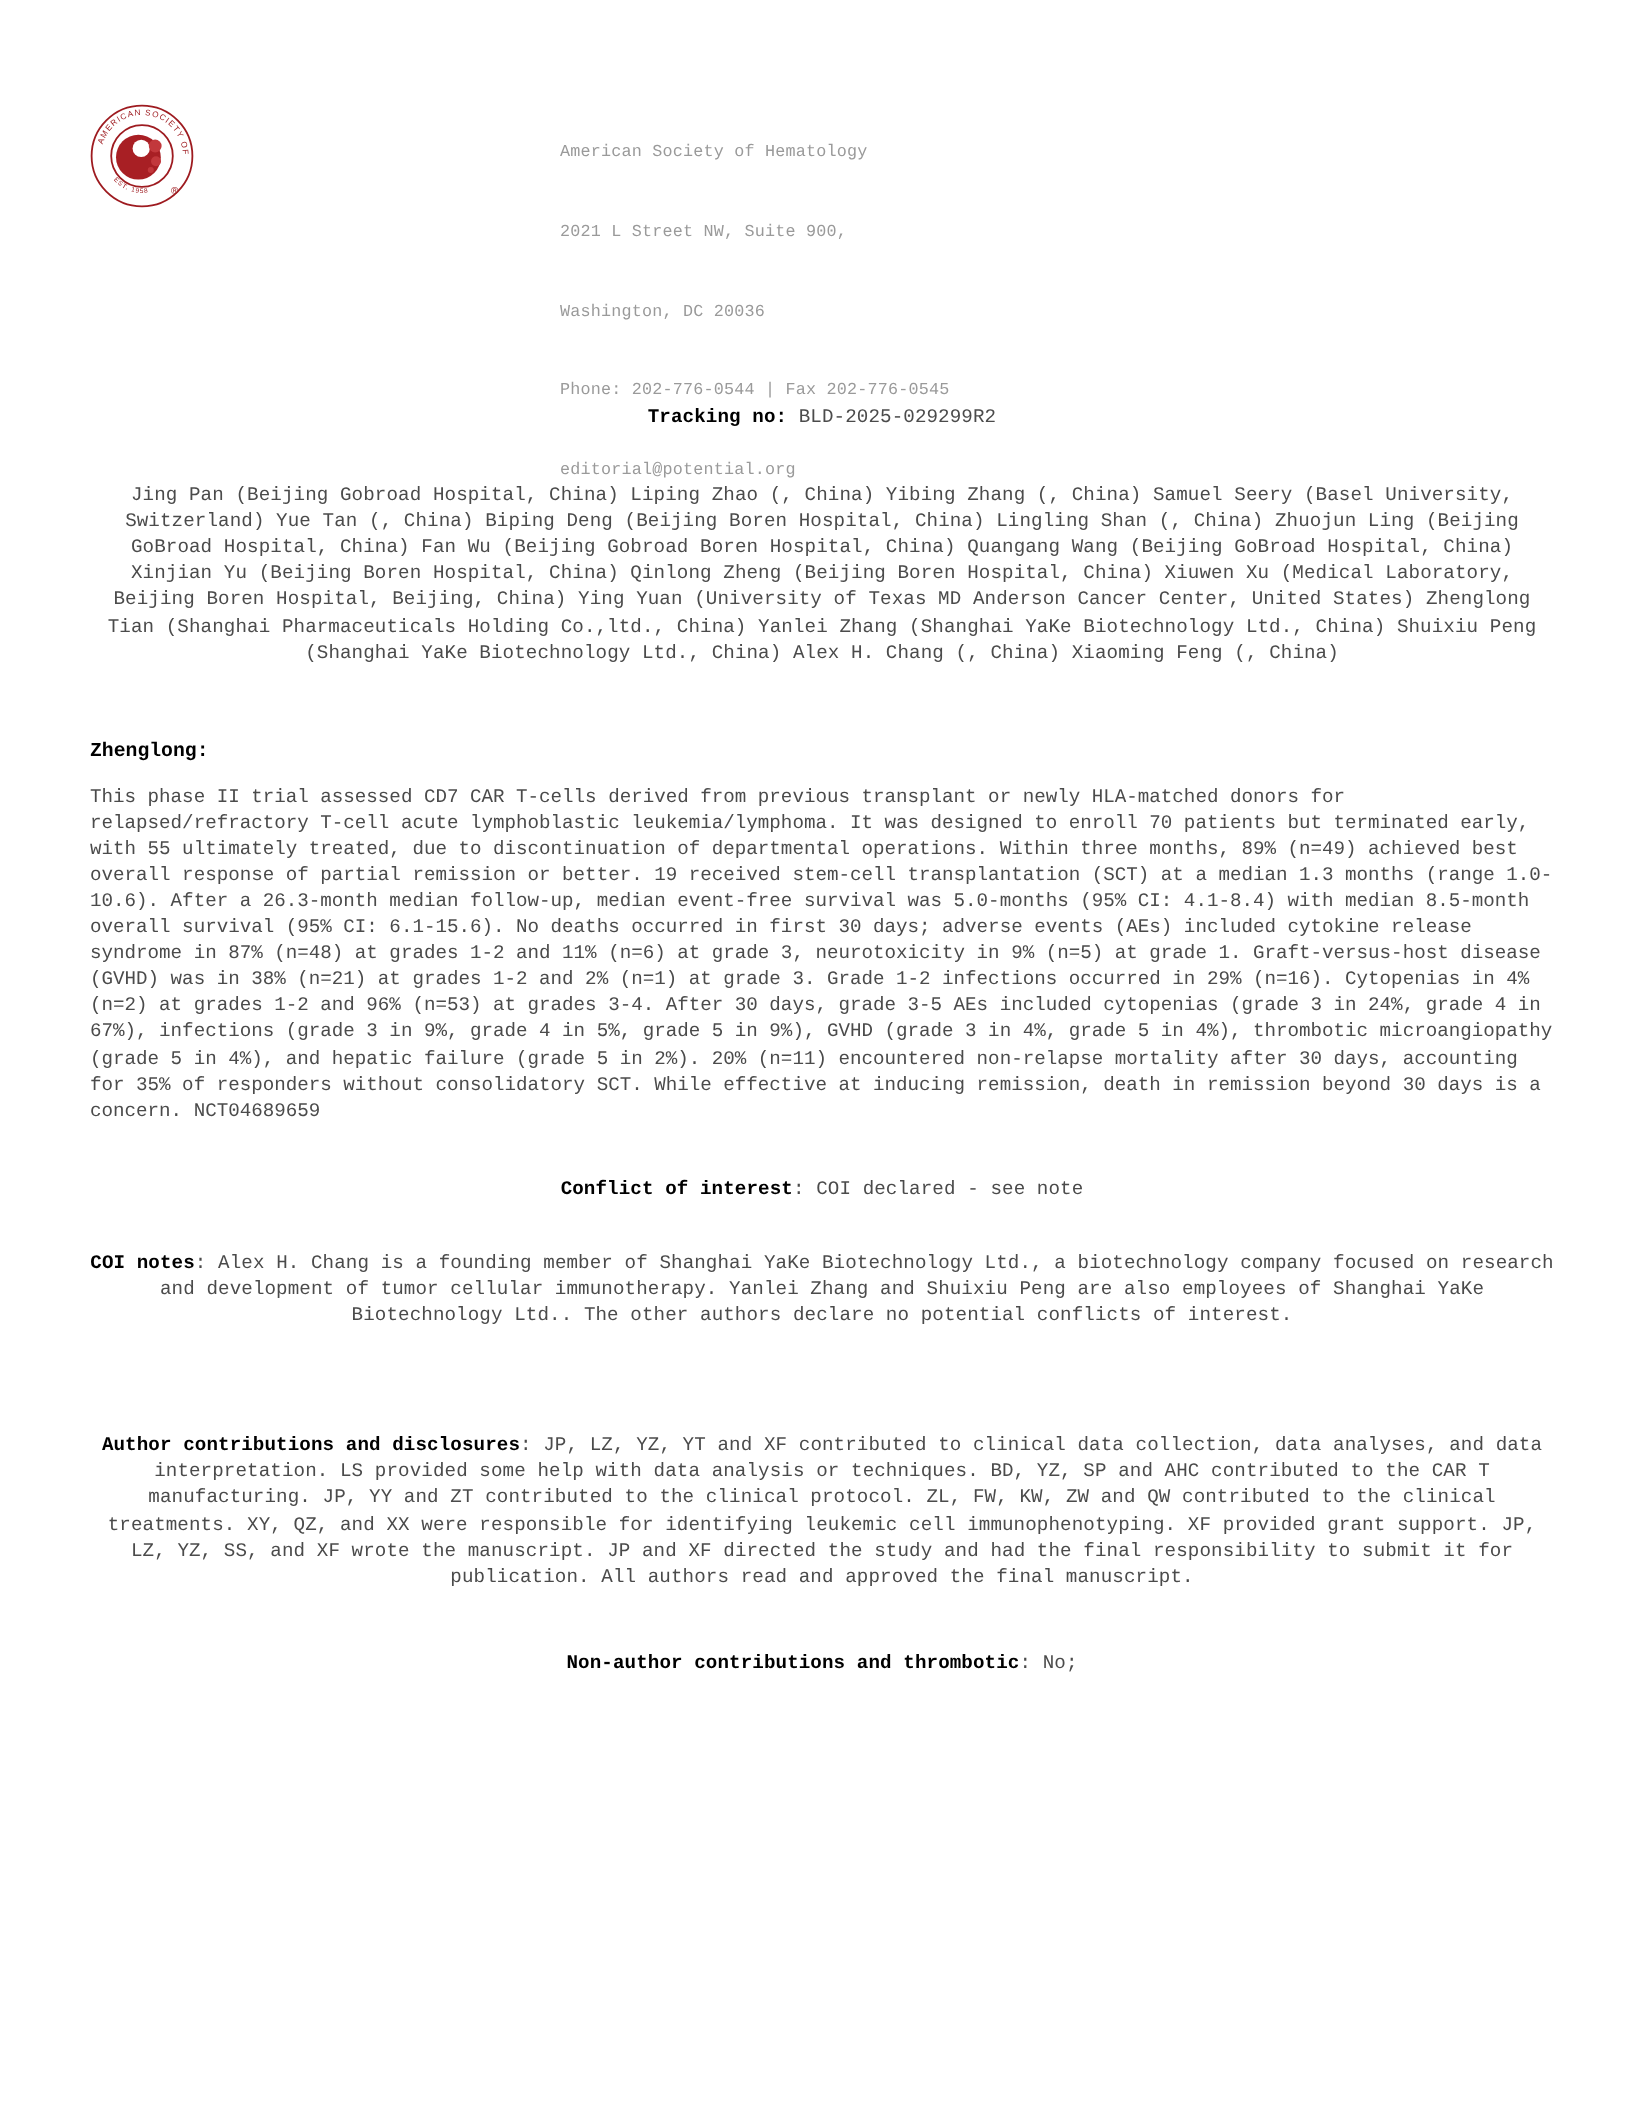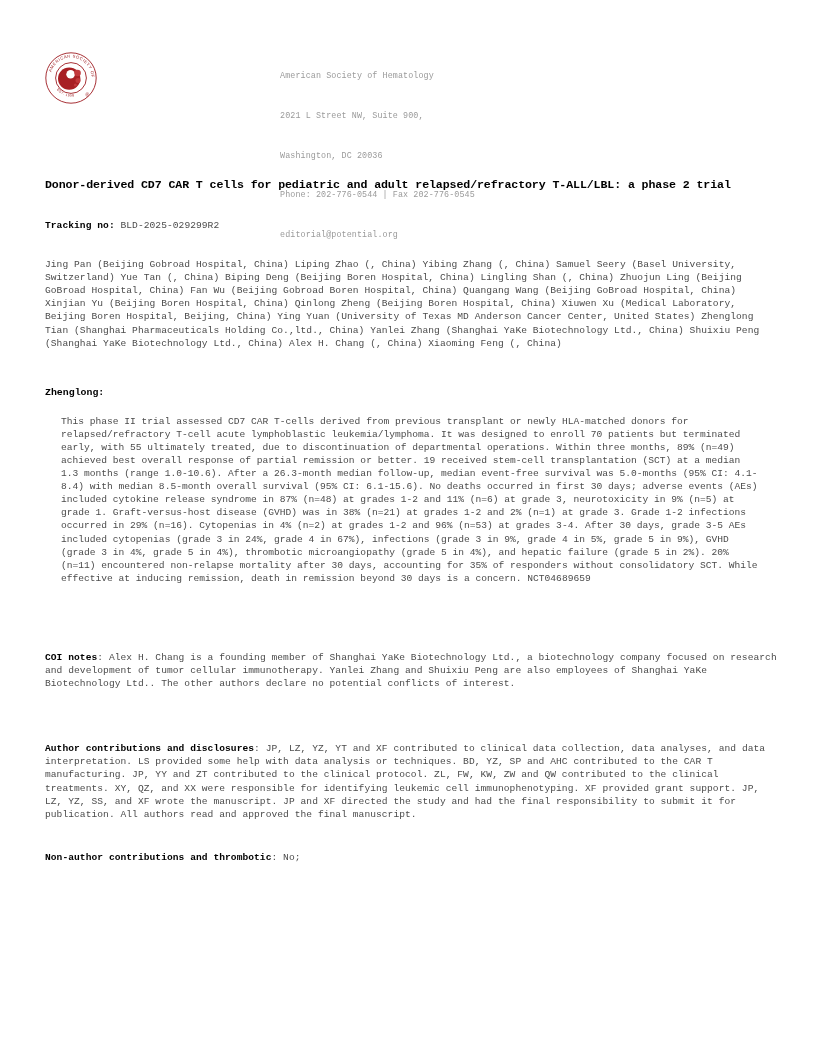--- a/index.html
+++ b/index.html
@@ -107,40 +107,40 @@
   .gap-30 { height: 30px; }
 
   .meta-line,
   .para,
   .authors {
     font-size: 9.6px;
     line-height: 13.1px;
     color: #4b4b4b;
     letter-spacing: 0.05px;
     margin: 0;
-    text-align: left;
+    text-align: center;
   }
 
   .para .lbl,
   .meta-line .lbl,
   .section-head {
     font-weight: 700;
     color: #000000;
   }
 
   .section-head {
     font-size: 9.9px;
     line-height: 13.1px;
   }
 
   .abstract-body {
     font-size: 9.6px;
     line-height: 13.1px;
     color: #4b4b4b;
-    margin: 16px;
+    margin: 0;
   }
 </style>
 </head>
 <body>
 
 <div class="page">
 
   <div class="masthead">
 
     <div class="brand-block">
@@ -174,37 +174,37 @@
       <div>American Society of Hematology</div>
       <div>2021 L Street NW, Suite 900,</div>
       <div>Washington, DC 20036</div>
       <div>Phone: 202-776-0544 | Fax 202-776-0545</div>
       <div>editorial@potential.org</div>
     </div>
   </div>
 
   <div class="content">
 
-    <h1 class="doc-title">Donor-derived CD7 CAR T cells for pediatric and adult relapsed/refractory T-ALL/LBL: a phase 2 trial</h1>
 
     <div class="gap-26"></div>
 
     <p class="meta-line"><span class="lbl">Tracking no:</span><span>&nbsp;</span><span>BLD-2025-029299R2</span></p>
 
     <div class="gap-26"></div>
 
     <p class="authors">Jing Pan (Beijing Gobroad Hospital, China) Liping Zhao (, China) Yibing Zhang (, China) Samuel Seery (Basel University, Switzerland) Yue Tan (, China) Biping Deng (Beijing Boren Hospital, China) Lingling Shan (, China) Zhuojun Ling (Beijing GoBroad Hospital, China) Fan Wu (Beijing Gobroad Boren Hospital, China) Quangang Wang (Beijing GoBroad Hospital, China) Xinjian Yu (Beijing Boren Hospital, China) Qinlong Zheng (Beijing Boren Hospital, China) Xiuwen Xu (Medical Laboratory, Beijing Boren Hospital, Beijing, China) Ying Yuan (University of Texas MD Anderson Cancer Center, United States) Zhenglong Tian (Shanghai Pharmaceuticals Holding Co.,ltd., China) Yanlei Zhang (Shanghai YaKe Biotechnology Ltd., China) Shuixiu Peng (Shanghai YaKe Biotechnology Ltd., China) Alex H. Chang (, China) Xiaoming Feng (, China)</p>
 
     <div class="gap-26"></div>
 
     <p class="section-head">Zhenglong:</p>
     <p class="abstract-body">This phase II trial assessed CD7 CAR T-cells derived from previous transplant or newly HLA-matched donors for relapsed/refractory T-cell acute lymphoblastic leukemia/lymphoma. It was designed to enroll 70 patients but terminated early, with 55 ultimately treated, due to discontinuation of departmental operations. Within three months, 89% (n=49) achieved best overall response of partial remission or better. 19 received stem-cell transplantation (SCT) at a median 1.3 months (range 1.0-10.6). After a 26.3-month median follow-up, median event-free survival was 5.0-months (95% CI: 4.1-8.4) with median 8.5-month overall survival (95% CI: 6.1-15.6). No deaths occurred in first 30 days; adverse events (AEs) included cytokine release syndrome in 87% (n=48) at grades 1-2 and 11% (n=6) at grade 3, neurotoxicity in 9% (n=5) at grade 1. Graft-versus-host disease (GVHD) was in 38% (n=21) at grades 1-2 and 2% (n=1) at grade 3. Grade 1-2 infections occurred in 29% (n=16). Cytopenias in 4% (n=2) at grades 1-2 and 96% (n=53) at grades 3-4. After 30 days, grade 3-5 AEs included cytopenias (grade 3 in 24%, grade 4 in 67%), infections (grade 3 in 9%, grade 4 in 5%, grade 5 in 9%), GVHD (grade 3 in 4%, grade 5 in 4%), thrombotic microangiopathy (grade 5 in 4%), and hepatic failure (grade 5 in 2%). 20% (n=11) encountered non-relapse mortality after 30 days, accounting for 35% of responders without consolidatory SCT. While effective at inducing remission, death in remission beyond 30 days is a concern. NCT04689659</p>
 
     <div class="gap-26"></div>
 
+    <p class="para"><span class="lbl">Conflict of interest</span><span>:&nbsp;</span><span>COI declared - see note</span></p>
 
     <div class="gap-24"></div>
 
     <p class="para"><span class="lbl">COI notes</span><span>:&nbsp;</span><span>Alex H. Chang is a founding member of Shanghai YaKe Biotechnology Ltd., a biotechnology company focused on research and development of tumor cellular immunotherapy. Yanlei Zhang and Shuixiu Peng are also employees of Shanghai YaKe Biotechnology Ltd.. The other authors declare no potential conflicts of interest.</span></p>
 
     <div class="gap-26"></div>
 
 
     <div class="gap-26"></div>
 

